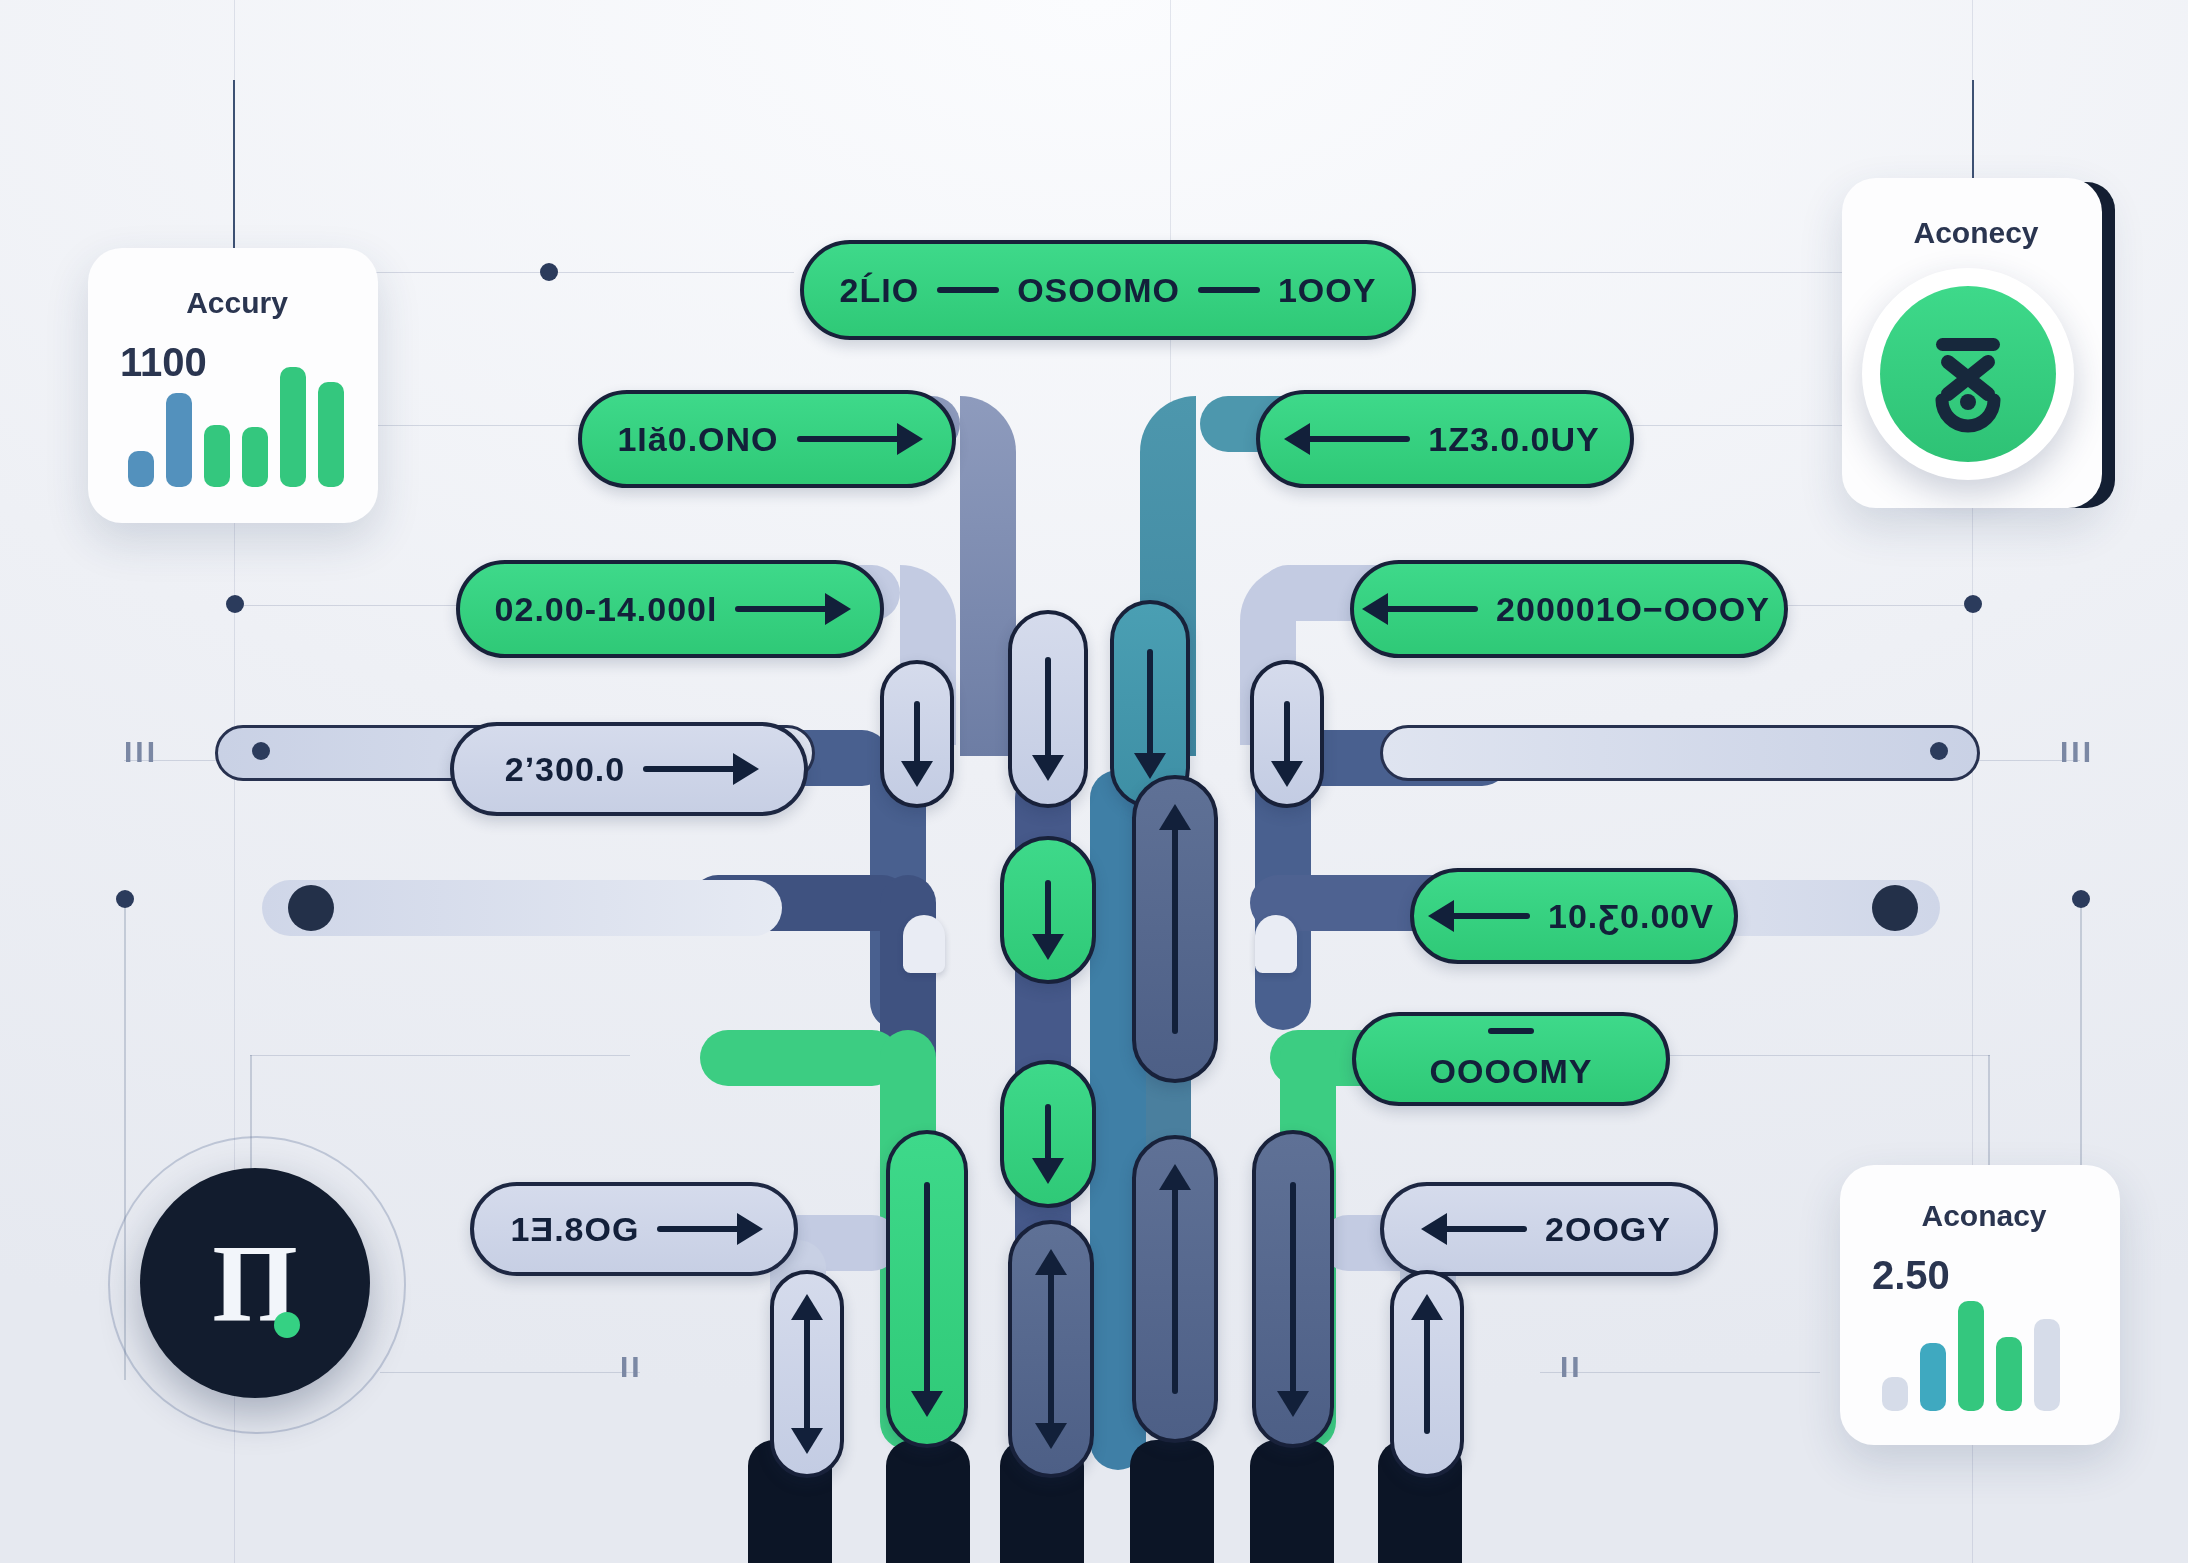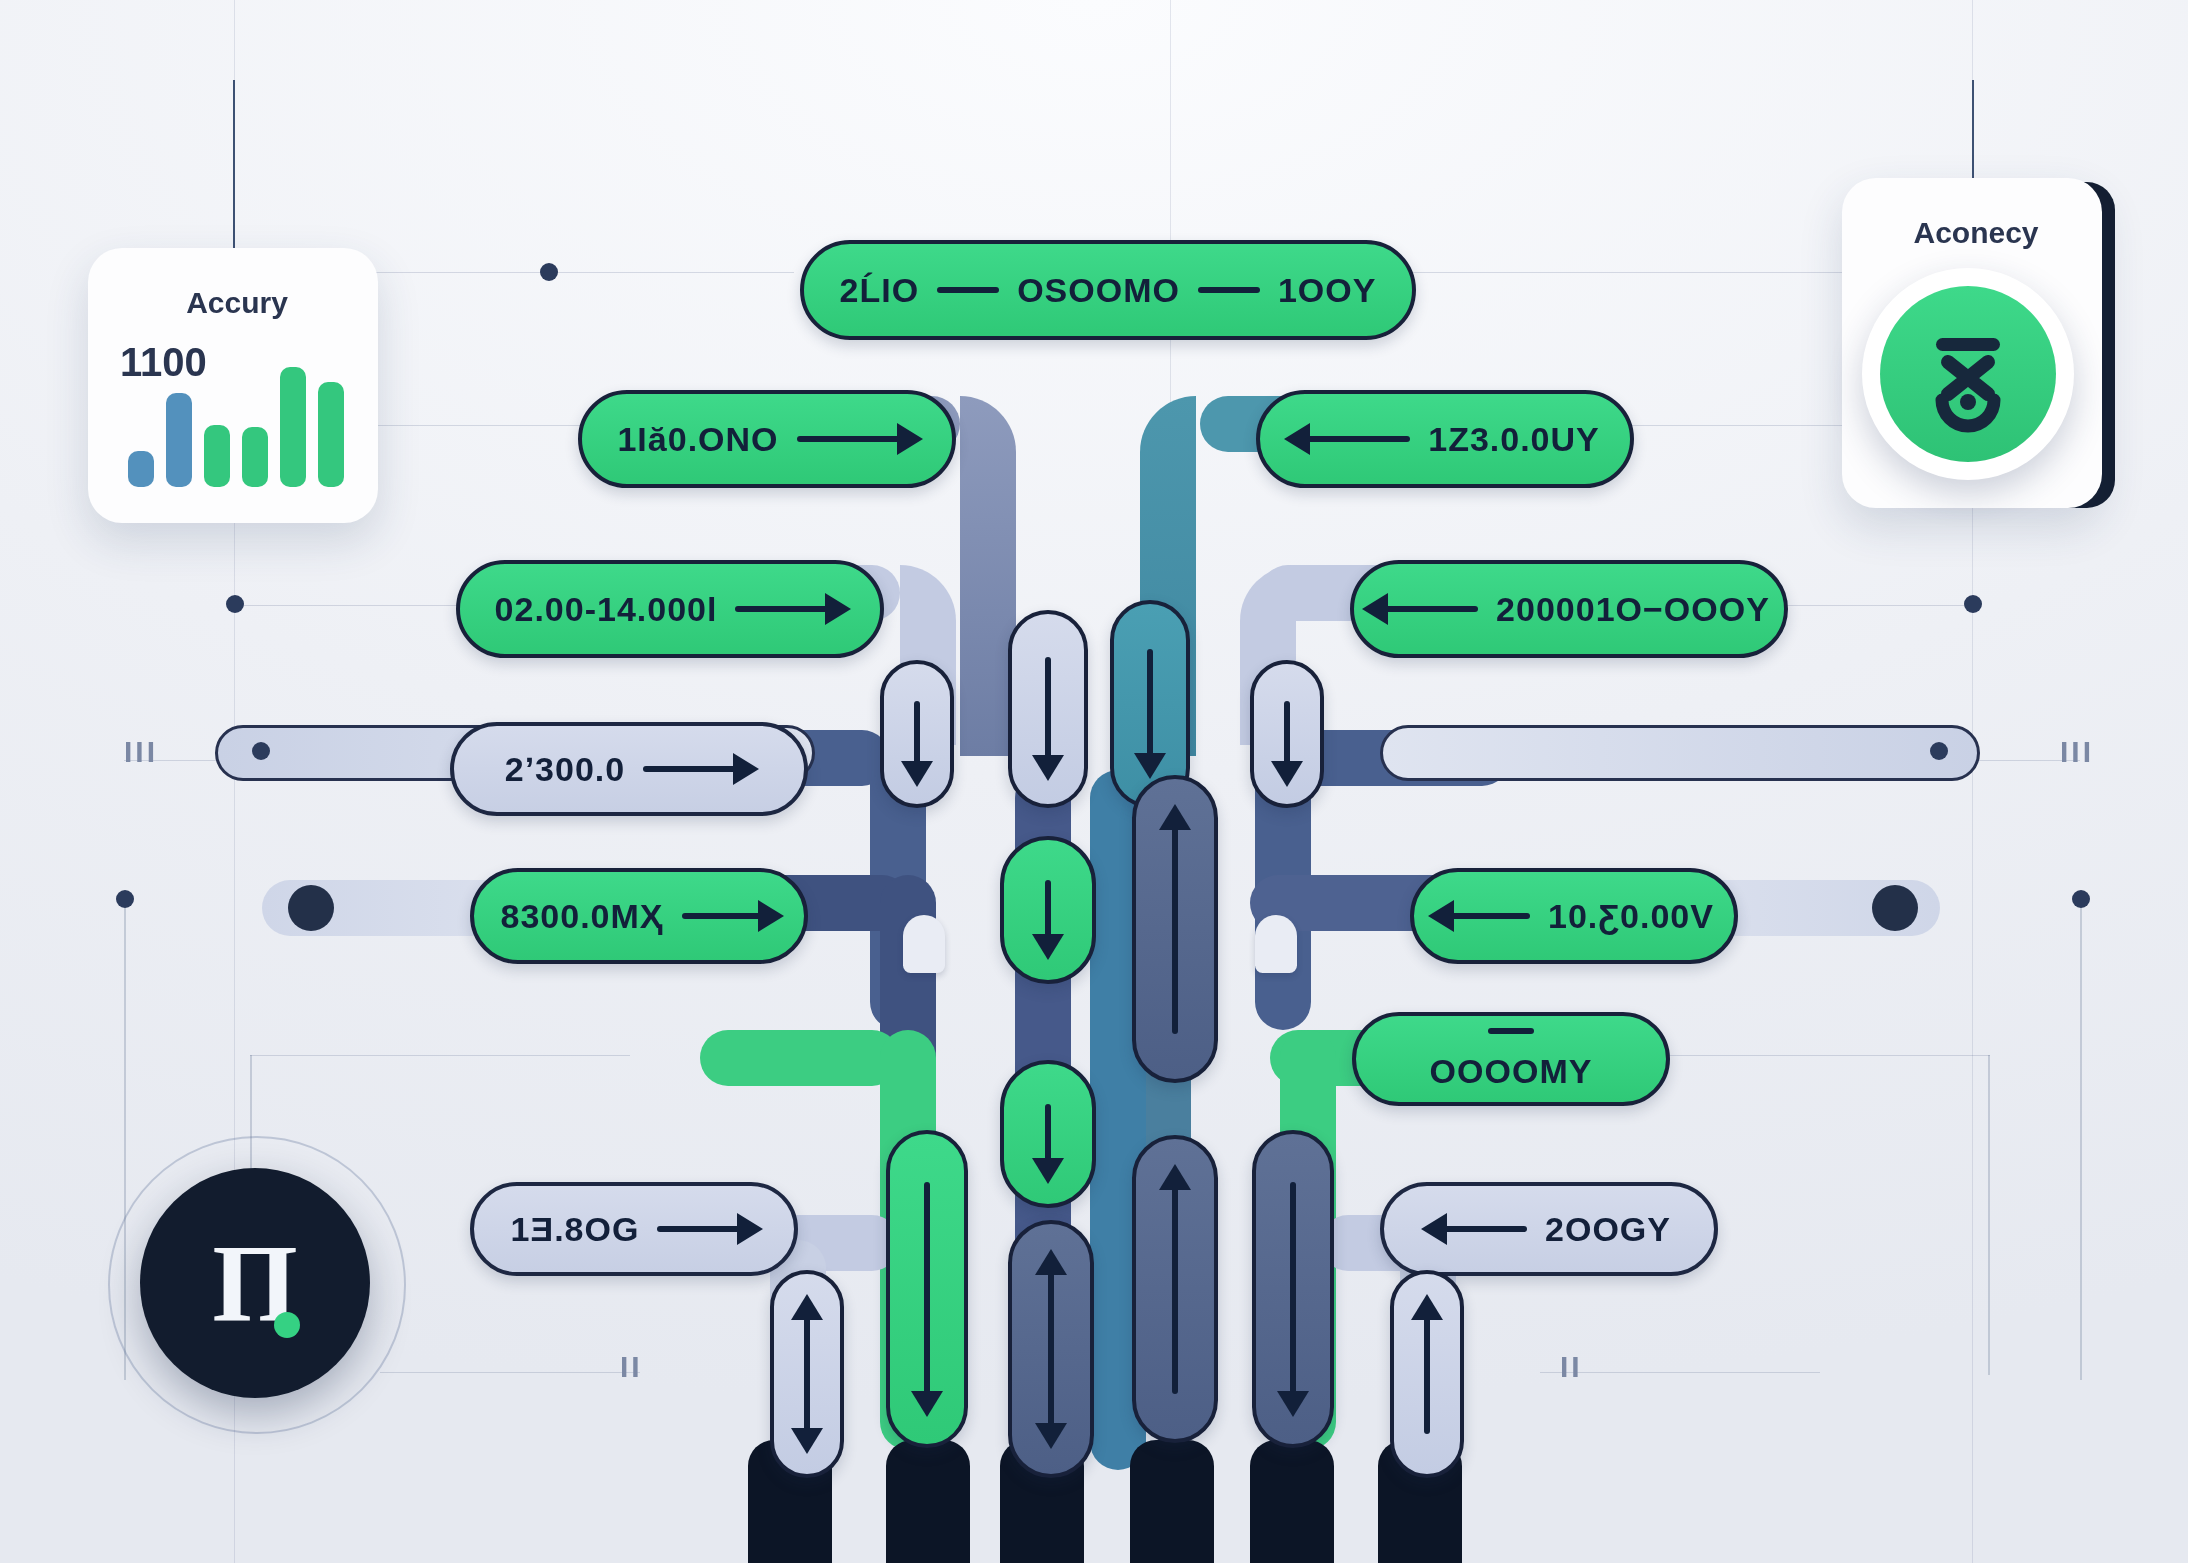--- a/index.html
+++ b/index.html
@@ -199,24 +199,20 @@
   <div class="pill green" style="left:1350px;top:560px;width:430px;height:90px;">
     <span class="arrow l" style="width:110px;"></span>
     <span class="txt">200001O−OOOY</span>
   </div>
 
   <div class="pill grey" style="left:450px;top:722px;width:350px;height:86px;">
     <span class="txt">2ʼ300.0</span>
     <span class="arrow r" style="width:110px;"></span>
   </div>
 
-  <div class="pill green" style="left:470px;top:868px;width:330px;height:88px;">
-    <span class="txt">8300.0MҲ</span>
-    <span class="arrow r" style="width:96px;"></span>
-  </div>
   <div class="pill green" style="left:1410px;top:868px;width:320px;height:88px;">
     <span class="arrow l" style="width:96px;"></span>
     <span class="txt">10.Ƹ0.00V</span>
   </div>
 
   <div class="pill green" style="left:1352px;top:1012px;width:310px;height:86px;flex-direction:column;">
     <span class="dash" style="width:46px;"></span>
     <span class="txt">OOOOMY</span>
   </div>
 
@@ -292,20 +288,31 @@
     <div class="ringinner" style="width:176px;height:176px;">
       <svg width="120" height="120" viewBox="0 0 120 120">
         <rect x="28" y="24" width="64" height="13" rx="6.5" fill="#17283c"></rect>
         <path d="M40 48 L80 80 M80 48 L40 80" stroke="#17283c" stroke-width="14" stroke-linecap="round"></path>
         <path d="M34 86 A26 26 0 0 0 86 86" stroke="#17283c" stroke-width="13" fill="none" stroke-linecap="round"></path>
         <circle cx="60" cy="88" r="8" fill="#17283c"></circle>
       </svg>
     </div>
   </div>
 
+  <div class="card" style="left:1840px;top:1165px;width:280px;height:280px;">
+    <div class="ctitle" style="position:absolute;left:0;right:0;top:34px;">Aconacy</div>
+    <div class="cvalue" style="position:absolute;left:32px;top:88px;">2.50</div>
+    <div class="bars" style="left:42px;bottom:34px;height:116px;">
+      <div class="bar" style="height:34px;background:#d6dce9;"></div>
+      <div class="bar" style="height:68px;background:#3fa9c0;"></div>
+      <div class="bar" style="height:110px;background:#34c77e;"></div>
+      <div class="bar" style="height:74px;background:#34c77e;"></div>
+      <div class="bar" style="height:92px;background:#d6dce9;"></div>
+    </div>
+  </div>
 
   <div class="logo" style="left:140px;top:1168px;width:230px;height:230px;">
     <span class="glyph">Π</span>
     <span class="dot" style="left:134px;top:144px;"></span>
   </div>
   <div style="position:absolute;left:108px;top:1136px;width:294px;height:294px;border-radius:50%;border:2px solid rgba(90,110,150,.30);"></div>
 
 </div>
 
 </body></html>

